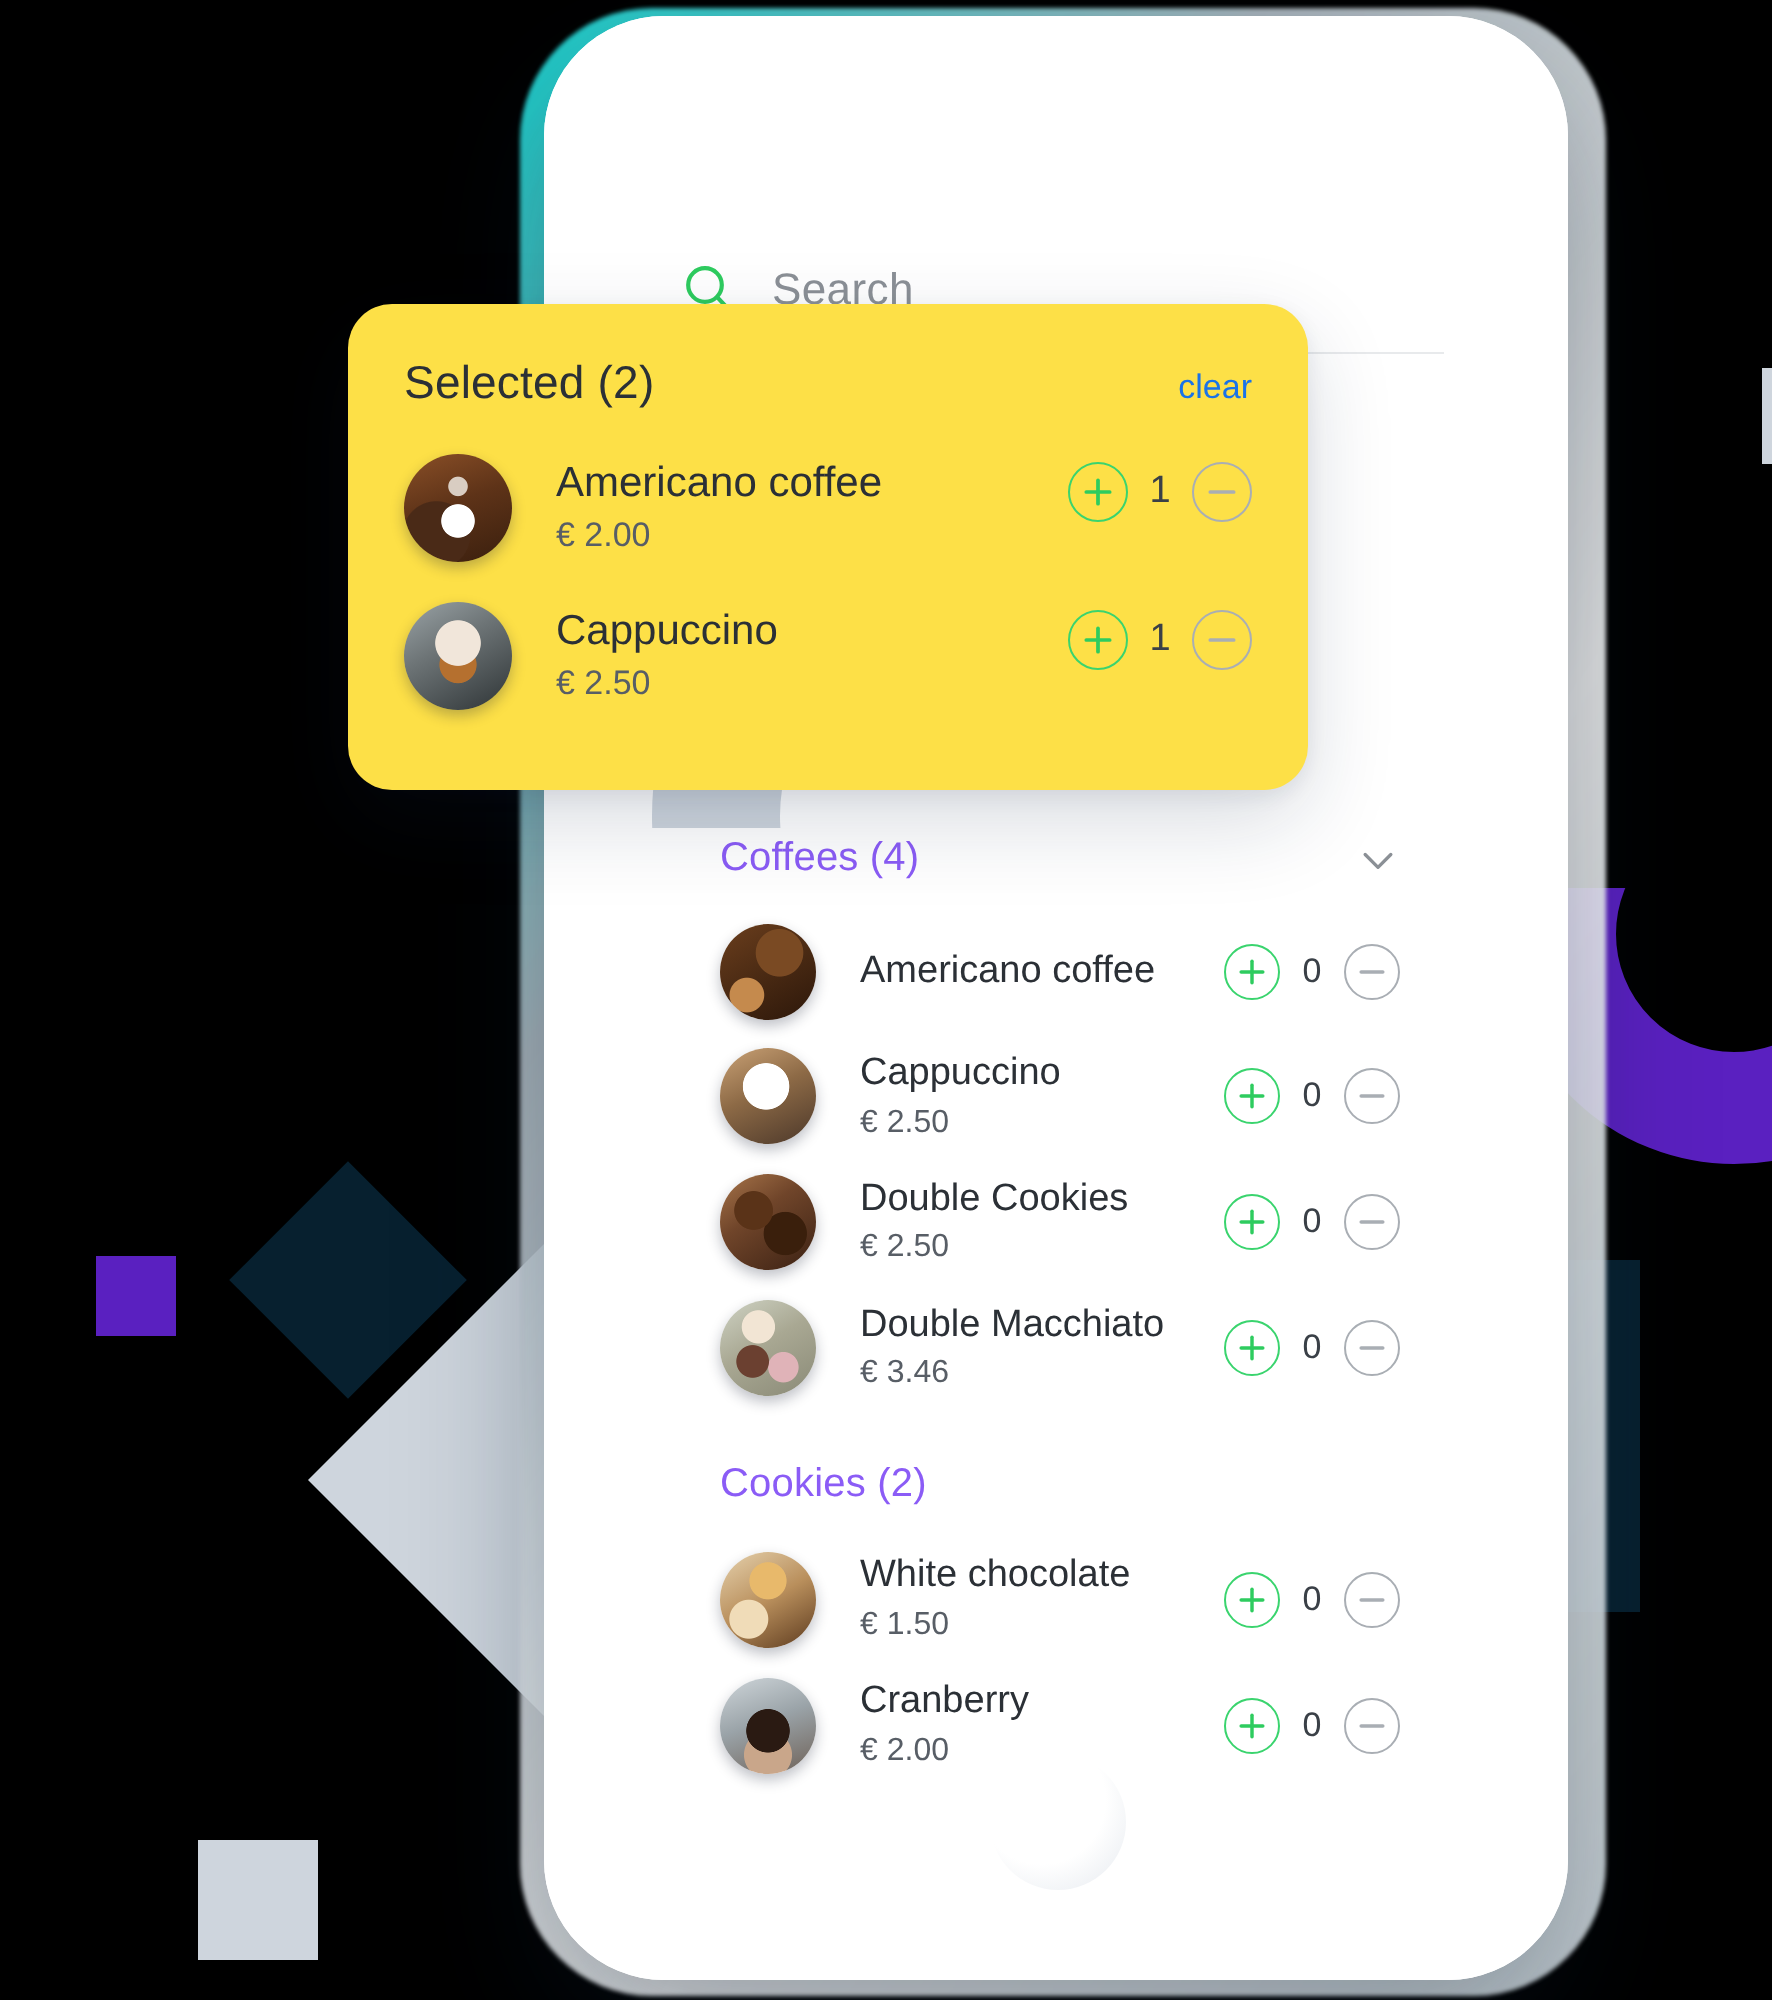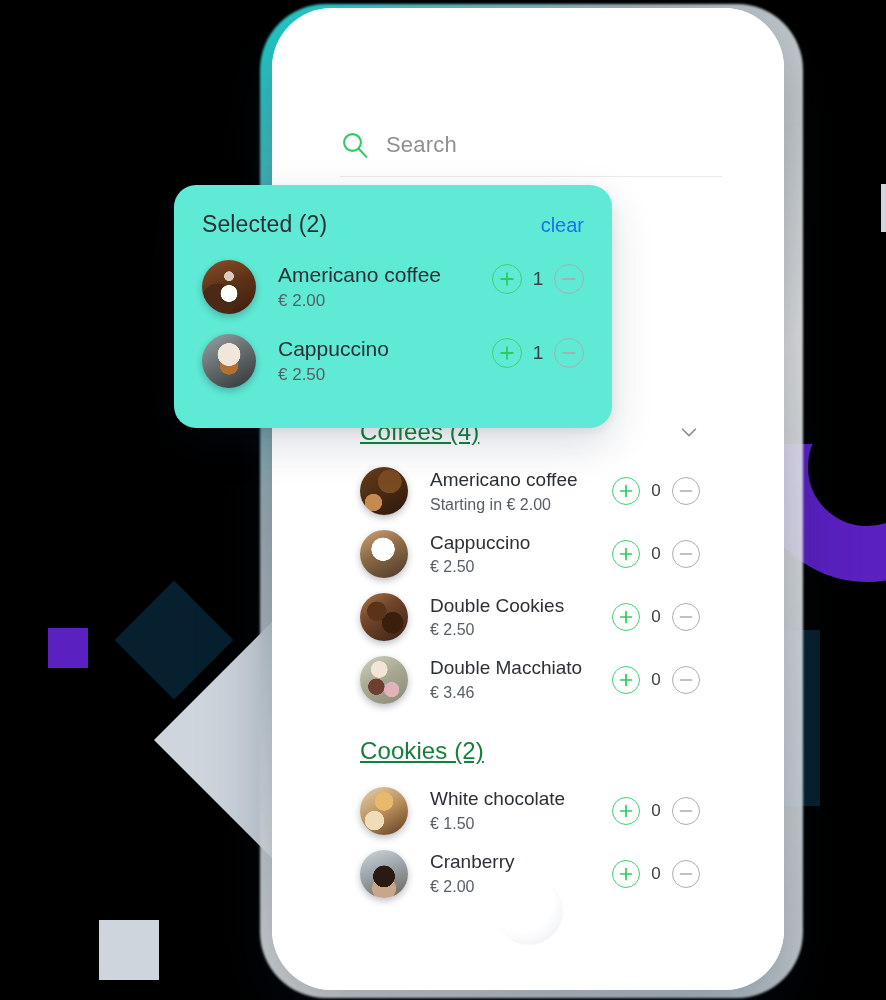--- a/index.html
+++ b/index.html
@@ -138,44 +138,44 @@
     color: #8b9096;
     background: transparent;
     width: 100%;
     letter-spacing: .2px;
   }
   #search-input::placeholder { color: #8b9096; }
 
   
   #selected-card {
     position: absolute;
-    left: 138px; top: 185px;
-    width: 438px;
-    background: #5eead4;
+    left: 138px; top: 152px;
+    width: 480px;
+    background: #fde047;
     border-radius: 22px;
     padding: 26px 28px 30px 28px;
     box-shadow: 0 16px 44px rgba(20,40,70,.16), 0 3px 10px rgba(20,40,70,.08);
     z-index: 40;
   }
 
   #selected-head {
     display: flex;
     align-items: baseline;
     justify-content: space-between;
     margin-bottom: 12px;
   }
 
   #selected-title {
     font-size: 23px;
     color: #2b3036;
     letter-spacing: .1px;
   }
 
   #clear-link {
-    font-size: 20px;
+    font-size: 17px;
     color: #1a73e8;
     cursor: pointer;
   }
 
   
   .prow {
     display: flex;
     align-items: center;
     padding: 7px 0;
     justify-content: center;
@@ -249,24 +249,23 @@
   }
 
   .section-head {
     display: flex;
     align-items: center;
     justify-content: space-between;
     padding: 12px 0 14px 0;
   }
 
   .section-title {
-    font-size: 24px;
-    color: #15803d;
+    font-size: 20px;
+    color: #8b5cf6;
     letter-spacing: .1px;
-    text-decoration: underline;
   }
 
   .chevron { width: 22px; height: 22px; cursor: pointer; }
 
   .section-gap { height: 14px; }
 
   
   .th-americano-sel { background:
       radial-gradient(circle at 50% 62%, #ffffff 0 19%, rgba(255,255,255,0) 20%),
       radial-gradient(circle at 50% 30%, #d9cdc2 0 10%, rgba(217,205,194,0) 11%),
@@ -343,21 +342,20 @@
           <div class="section-head">
             <div class="section-title">Coffees (4)</div>
             <svg class="chevron" viewBox="0 0 24 24">
               <polyline points="5,9 12,16 19,9" fill="none" stroke="#8b9096" stroke-width="1.8" stroke-linecap="round" stroke-linejoin="round"></polyline>
             </svg>
           </div>
           <div class="prow">
             <div class="thumb th-americano"></div>
             <div class="prow-text">
               <div class="prow-name">Americano coffee</div>
-              <div class="prow-price">Starting in € 2.00</div>
             </div>
             <div class="stepper">
               <div class="circle-btn circle-plus">
                 <svg viewBox="0 0 24 24" width="100%" height="100%">
                   <line x1="7" y1="12" x2="17" y2="12" stroke="#2ecc5f" stroke-width="1.6" stroke-linecap="round"></line>
                   <line x1="12" y1="7" x2="12" y2="17" stroke="#2ecc5f" stroke-width="1.6" stroke-linecap="round"></line>
                 </svg>
               </div>
               <div class="qty">0</div>
               <div class="circle-btn circle-minus">

